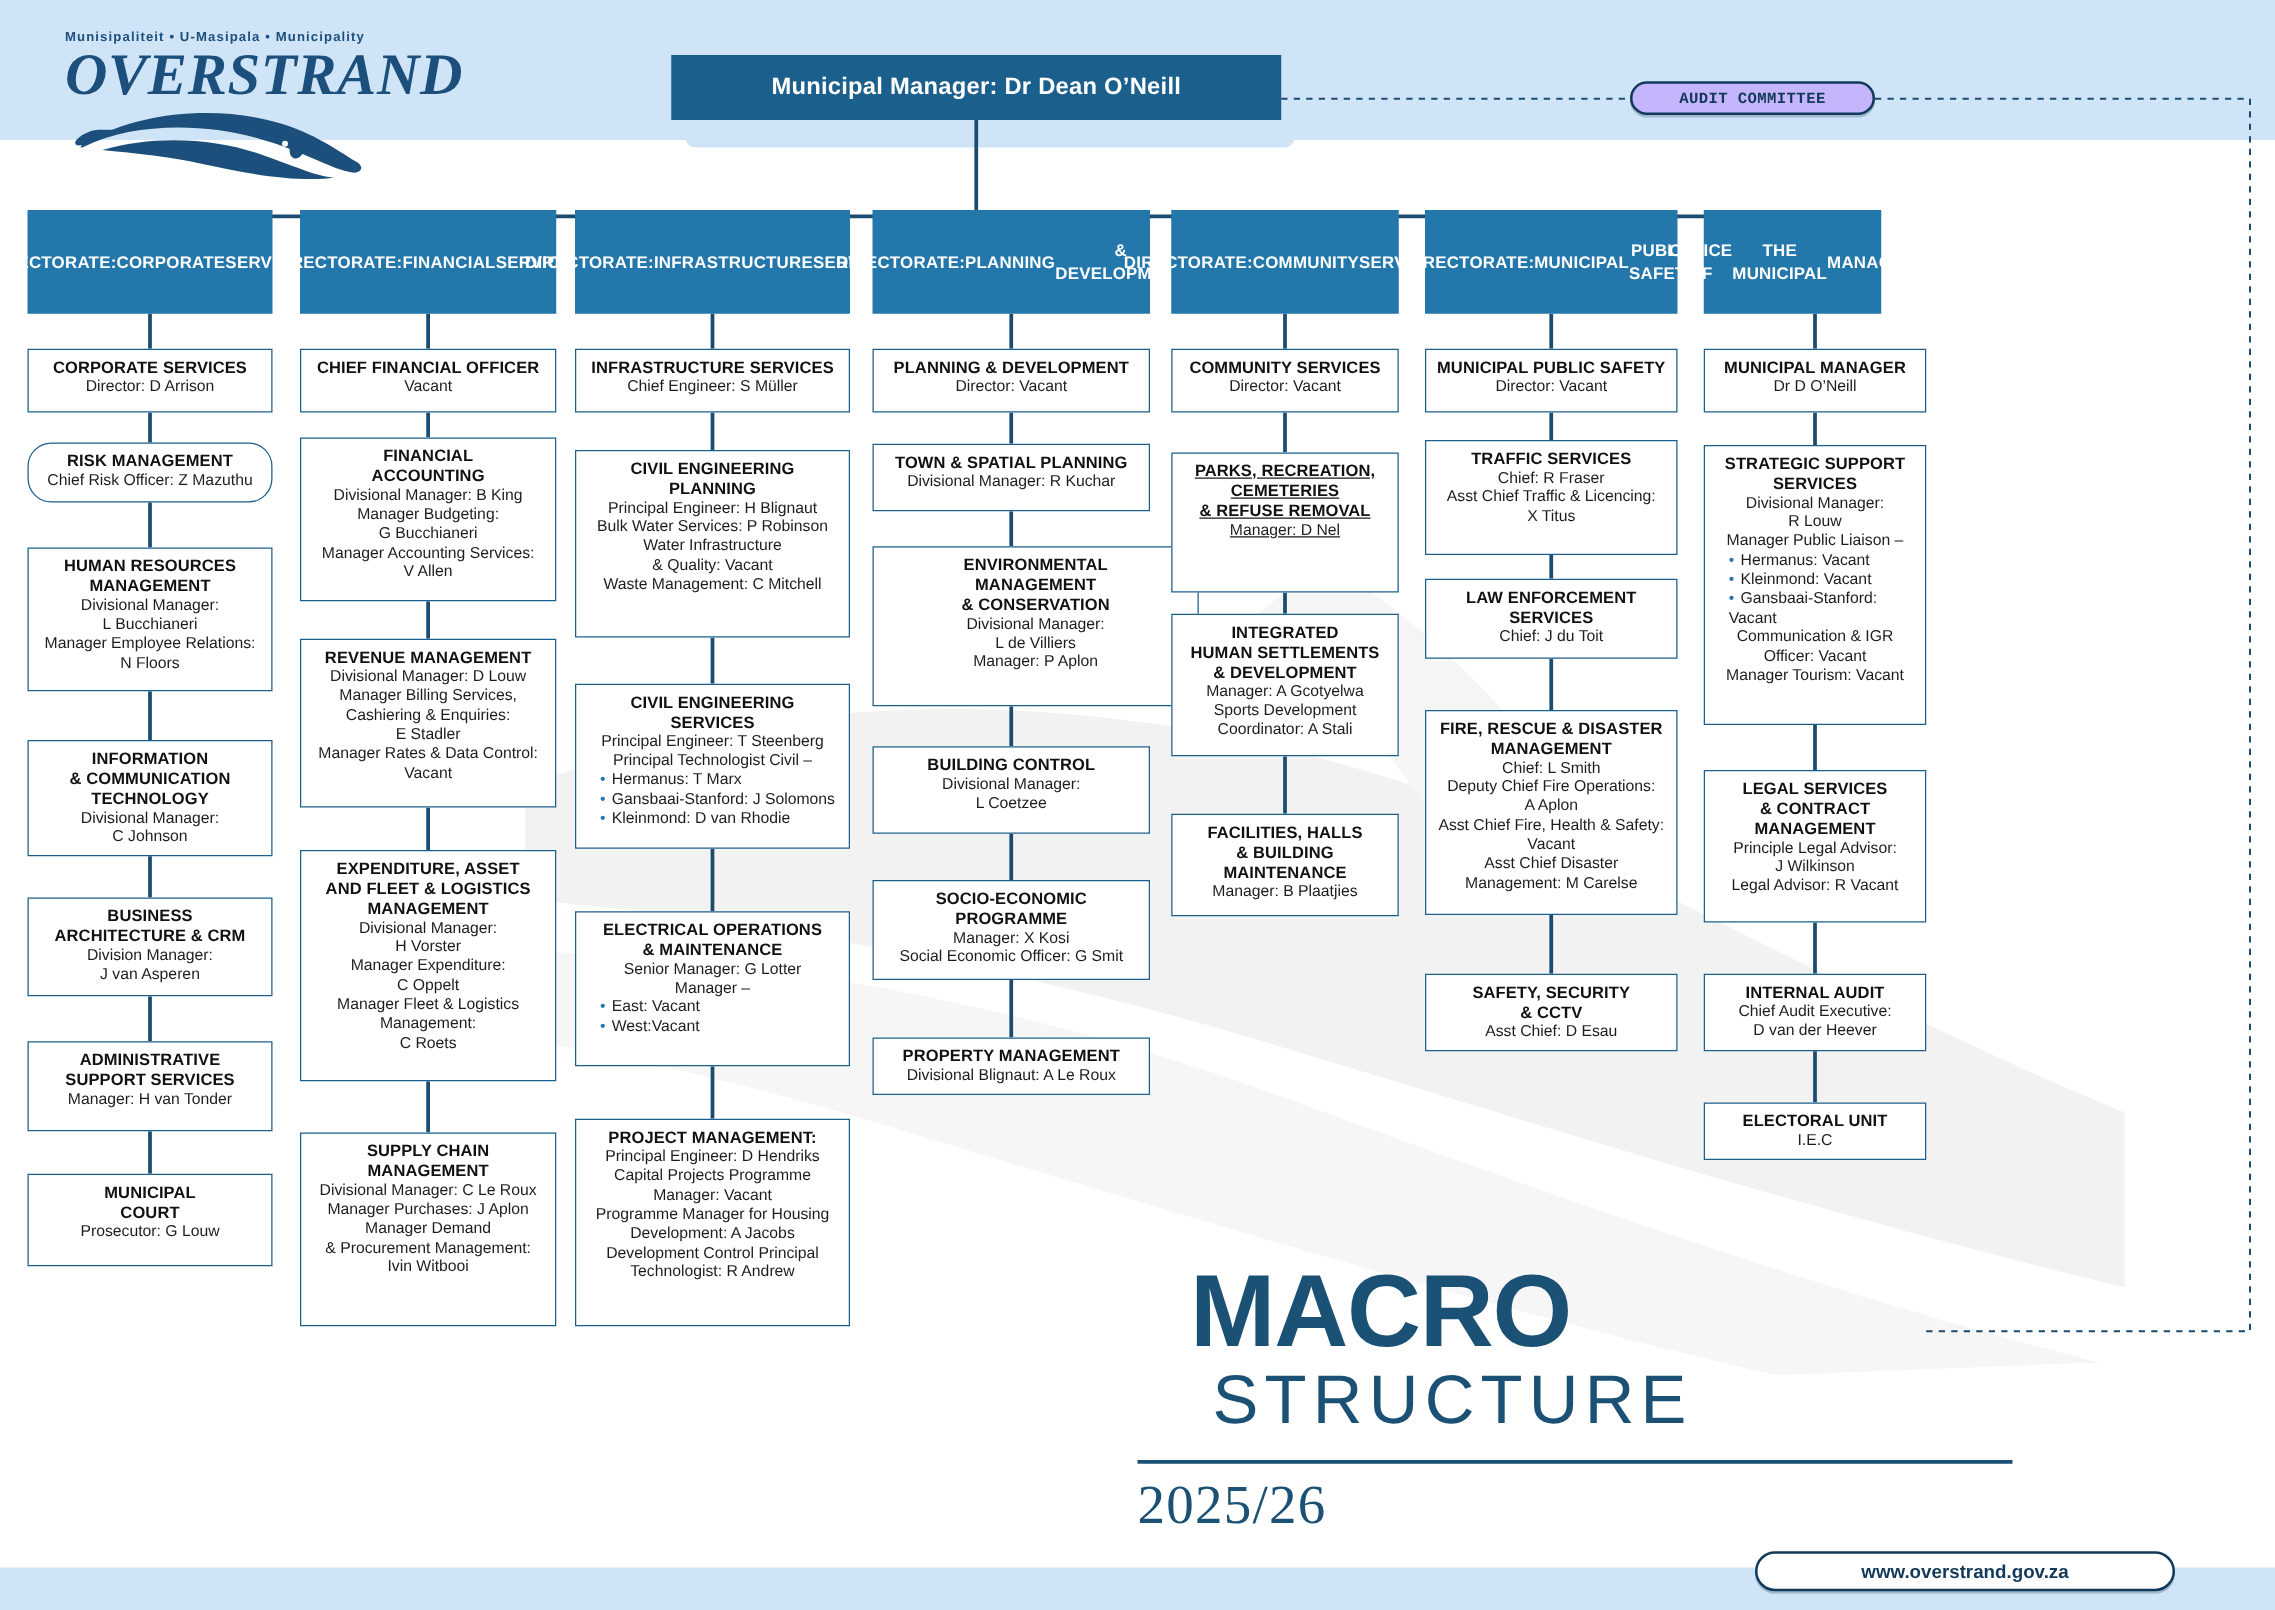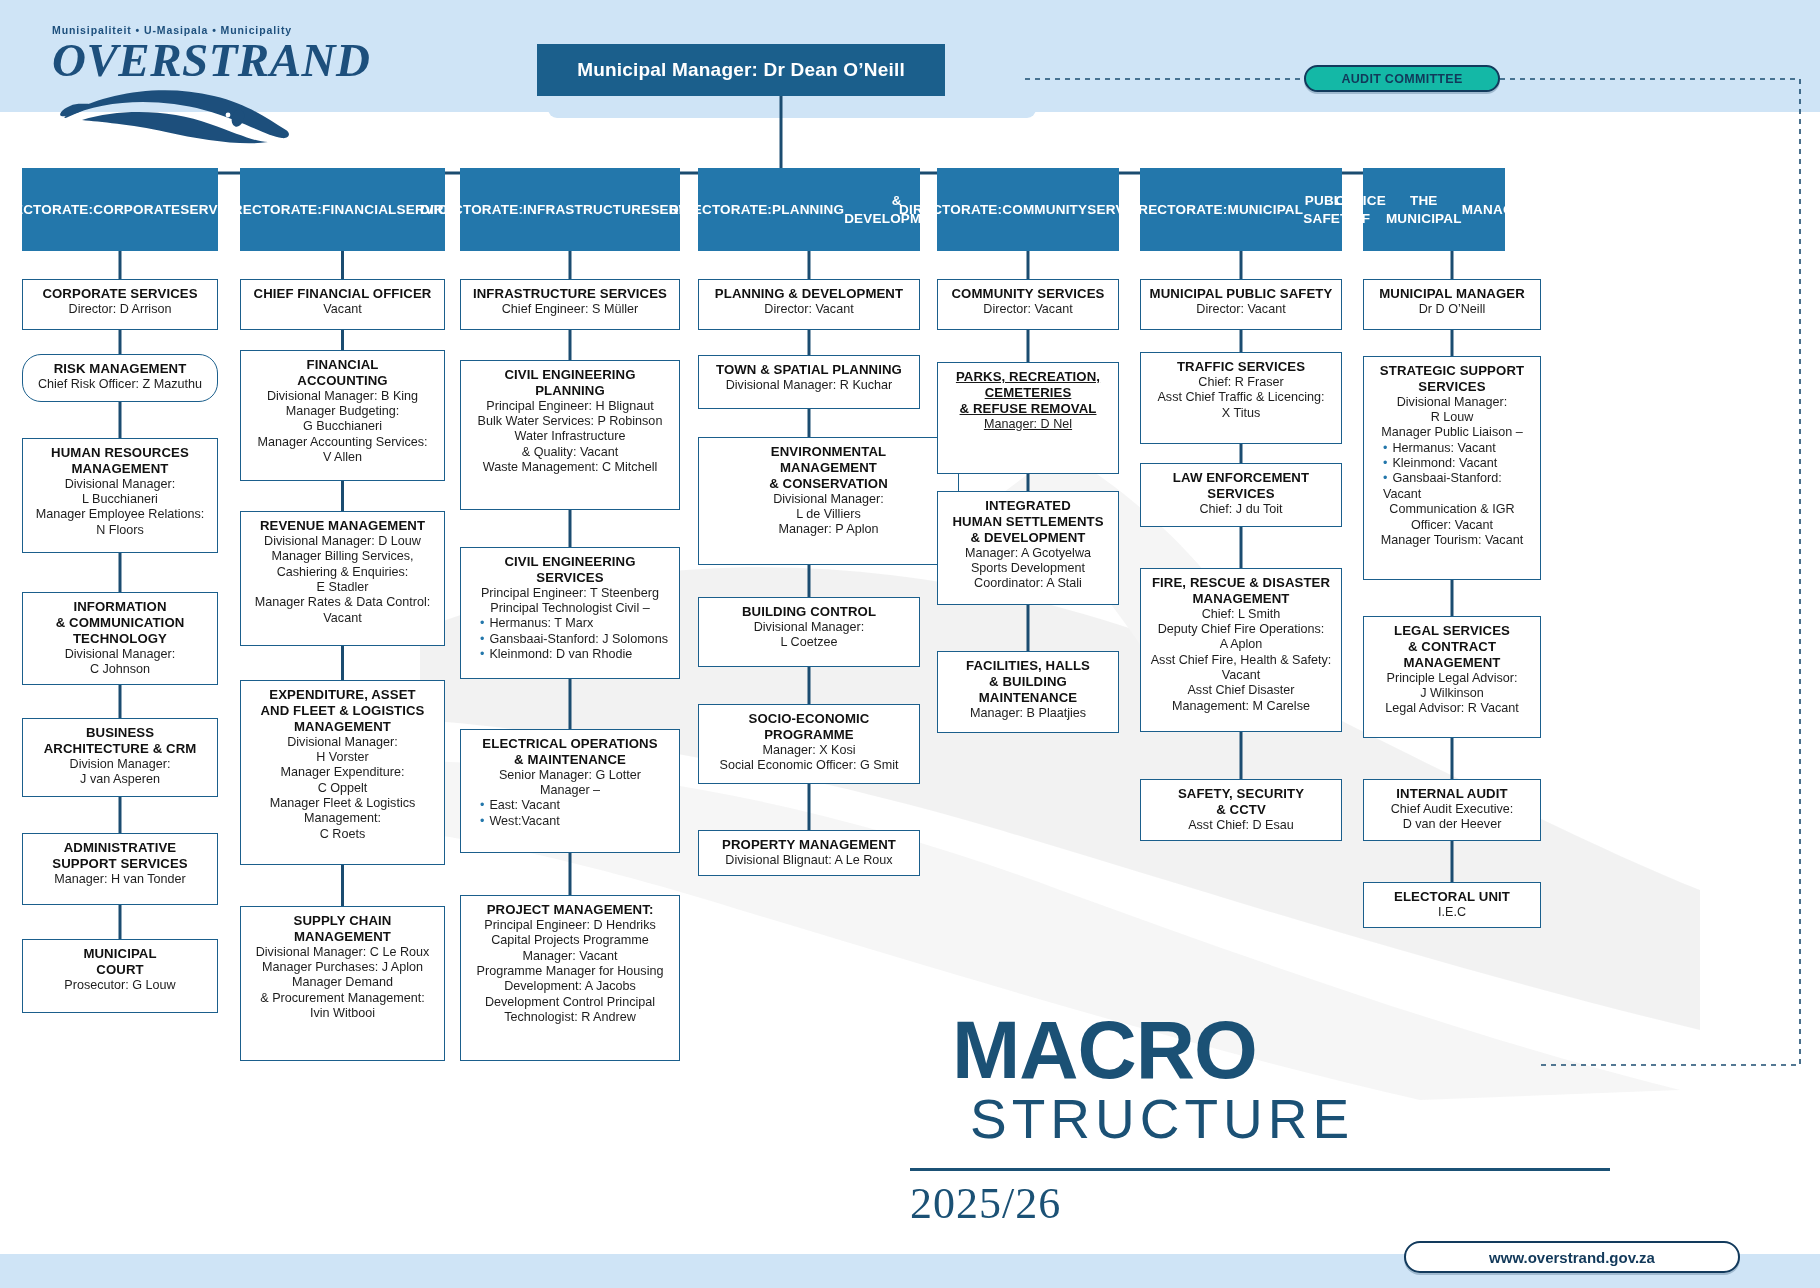--- a/index.html
+++ b/index.html
@@ -41,33 +41,33 @@
     font-size: 47px; letter-spacing: .5px; color: #1d4f7c;
     line-height: 1; margin-top: 1px;
   }
   
   .mm-shadow {
     position: absolute; left: 548px; top: 54px;
     width: 488px; height: 64px; background: #cfe4f6; border-radius: 9px;
   }
   .mm-box {
     position: absolute; left: 537px; top: 44px;
-    width: 408px; height: 52px;
+    width: 488px; height: 52px;
     background: #1b5f8c; color: #ffffff;
     display: flex; align-items: center; justify-content: center;
     font-size: 19px; font-weight: 700; letter-spacing: .2px;
   }
   
   .audit-pill {
     position: absolute; left: 1304px; top: 65px;
     width: 196px; height: 27px;
     border: 2px solid #123a5c; border-radius: 14px;
-    background: #14b8a6; box-shadow: 0 2px 0 #9fb9cf;
+    background: #c4b5fd; box-shadow: 0 2px 0 #9fb9cf;
     display: flex; align-items: center; justify-content: center;
-    font-size: 12.5px; font-weight: 700; color: #12395a; letter-spacing: .3px;
+    font-size: 12.5px; font-weight: 700; color: #12395a; letter-spacing: .3px; font-family: Liberation Mono, monospace;
   }
   
   .wires { position: absolute; left: 0; top: 0; width: 1820px; height: 1288px; pointer-events: none; }
   
   .dir {
     position: absolute; width: 196px; height: 83px;
     background: #2377ab; color: #fff;
     display: flex; align-items: center; justify-content: center; text-align: center;
     font-size: 13.5px; font-weight: 700; line-height: 1.32; letter-spacing: .2px;
   }

